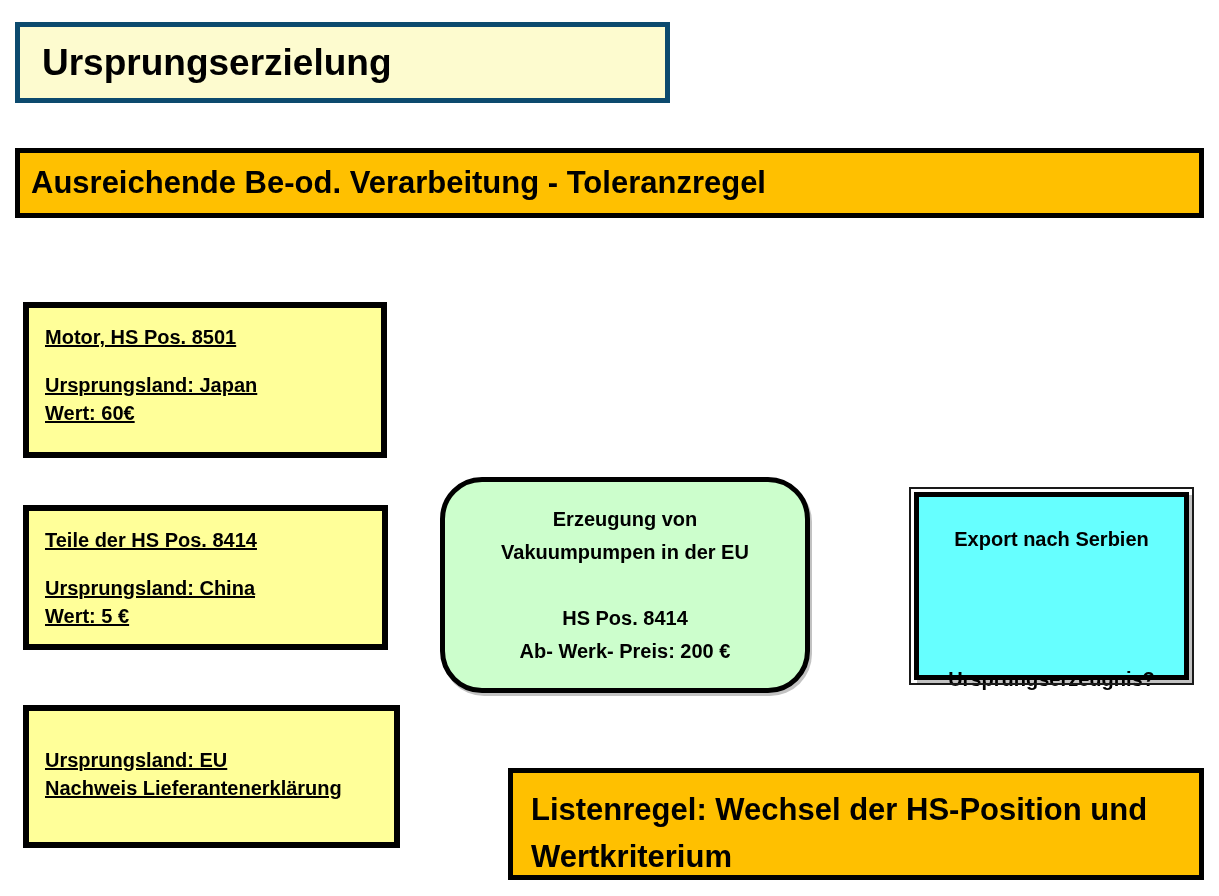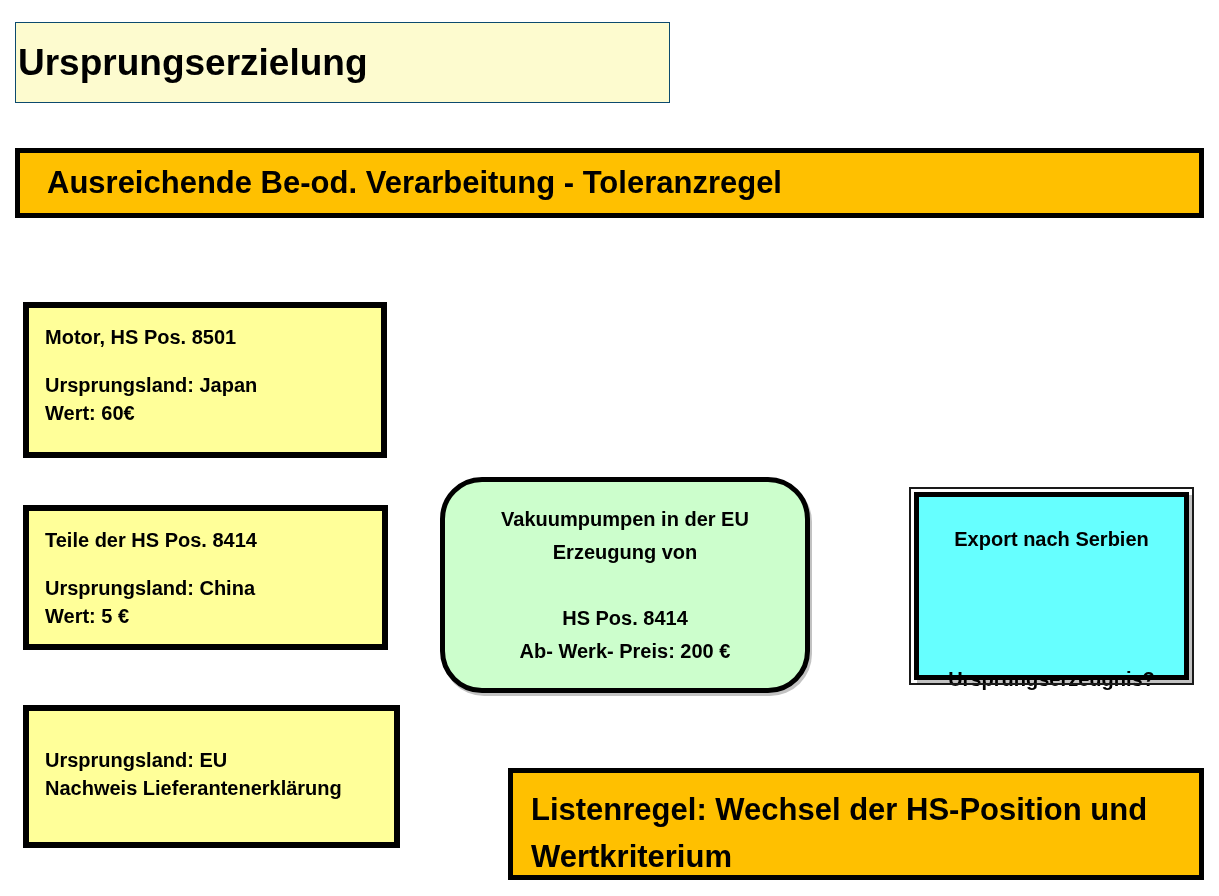--- a/index.html
+++ b/index.html
@@ -14,54 +14,55 @@
     overflow: hidden;
     font-weight: bold;
     color: #000000;
   }
 
   .title-box {
     position: absolute;
     left: 15px; top: 22px;
     width: 655px; height: 81px;
     background: #FDFBCF;
-    border: 1px solid #0c4a6e;
+    border: 5px solid #0c4a6e;
     display: flex;
     align-items: center;
-    padding-left: 2px;
+    padding-left: 22px;
     font-size: 37px;
   }
 
   .banner {
     position: absolute;
     background: #FFC000;
     border: 5px solid #000000;
     font-size: 31px;
   }
   .banner-top {
     left: 15px; top: 148px;
     width: 1189px; height: 70px;
     display: flex;
     align-items: center;
-    padding-left: 27px;
+    padding-left: 11px;
   }
   .banner-bottom {
     left: 508px; top: 768px;
     width: 696px; height: 112px;
     padding: 13px 20px 0 18px;
     line-height: 47px;
   }
 
   .material-box {
     position: absolute;
     background: #FFFF99;
     border: 6px solid #000000;
     padding: 15px 8px 0 16px;
     font-size: 20px;
     line-height: 28px;
+    text-decoration: underline;
   }
   .material-box .line { min-height: 20px; }
   .material-box .line:empty { min-height: 20px; }
   .material-motor { left: 23px; top: 302px; width: 364px; height: 156px; }
   .material-teile { left: 23px; top: 505px; width: 365px; height: 145px; }
   .material-uebrige { left: 23px; top: 705px; width: 377px; height: 143px; }
 
   .process-box {
     position: absolute;
     left: 440px; top: 477px;
@@ -124,22 +125,22 @@
     <div class="line">Wert: 5 €</div>
   </div>
 
   <div class="material-box material-uebrige">
     <div class="line"></div>
     <div class="line">Ursprungsland: EU</div>
     <div class="line">Nachweis Lieferantenerklärung</div>
   </div>
 
   <div class="process-box">
+    <div class="line">Erzeugung von</div>
     <div class="line">Vakuumpumpen in der EU</div>
-    <div class="line">Erzeugung von</div>
     <div class="line"></div>
     <div class="line">HS Pos. 8414</div>
     <div class="line">Ab- Werk- Preis: 200 €</div>
   </div>
 
   <div class="export-box">
     <div class="line">Export nach Serbien</div>
     <div class="line"></div>
     <div class="line">Ursprungserzeugnis?</div>
   </div>

